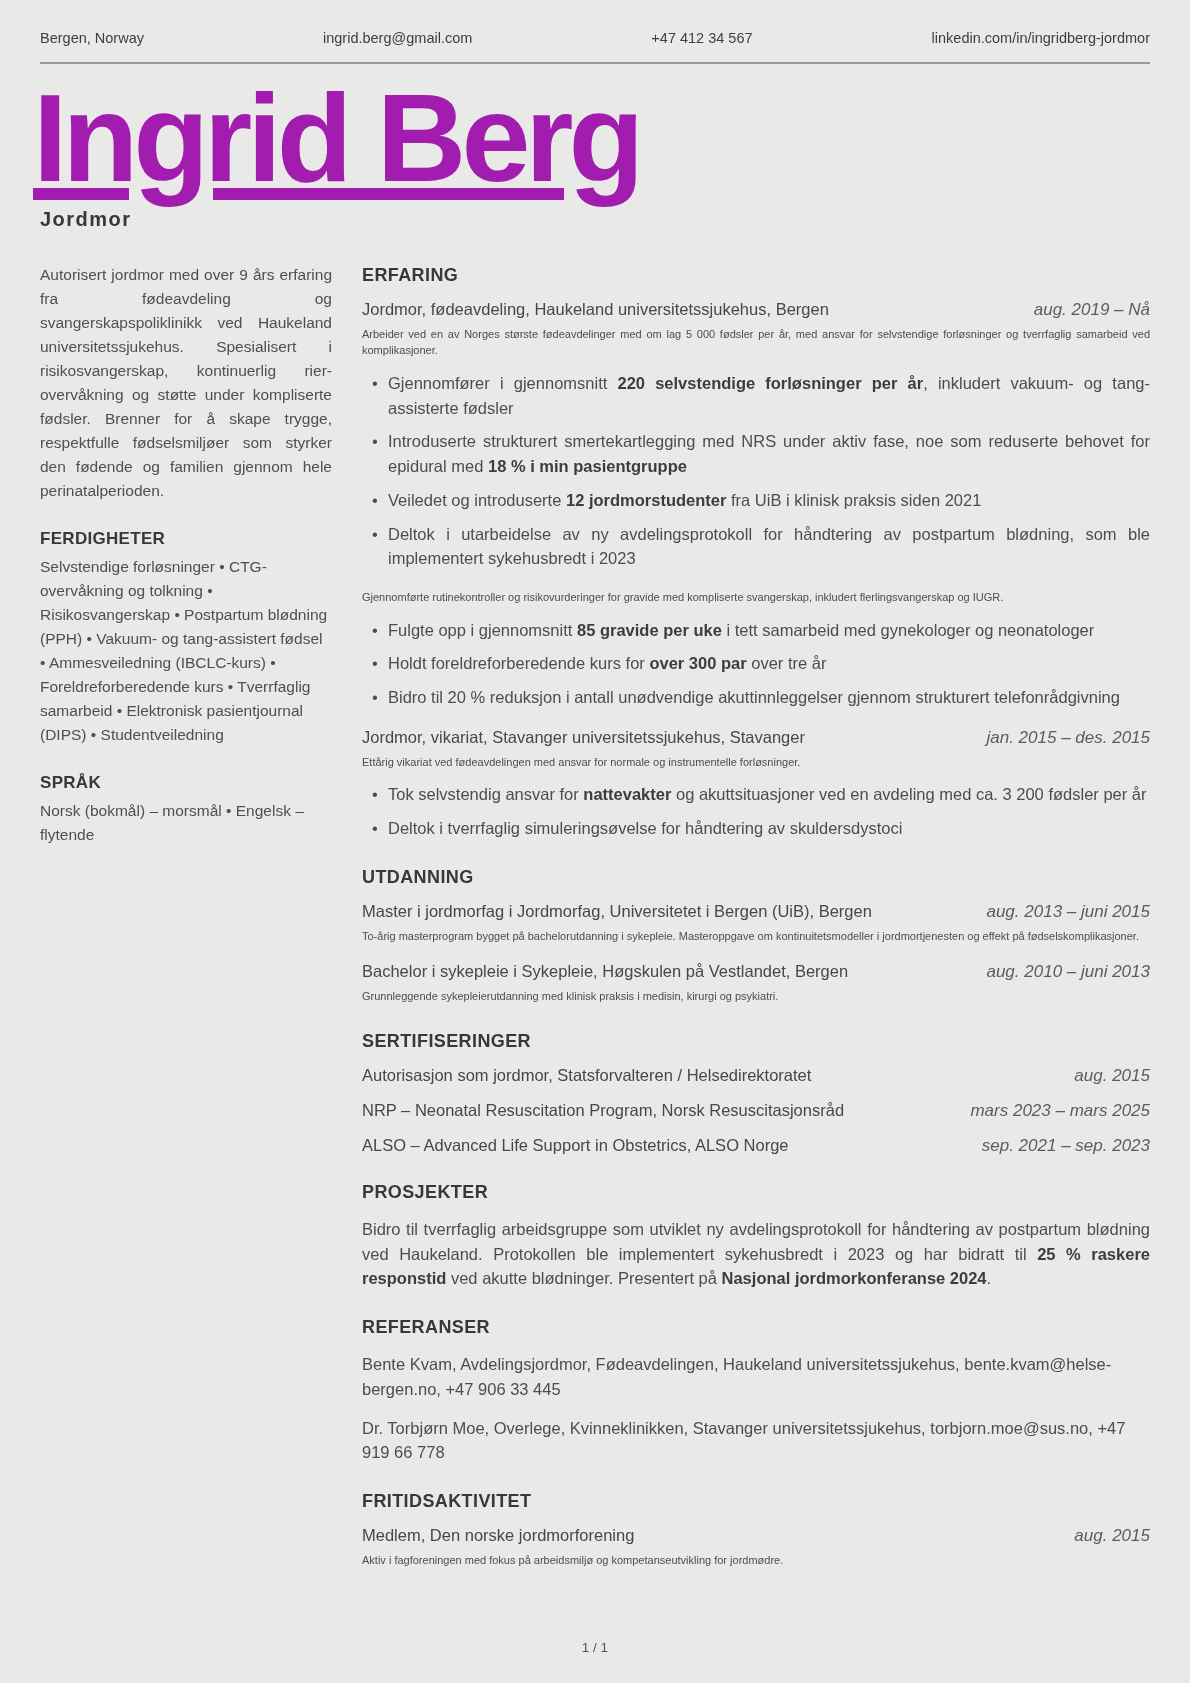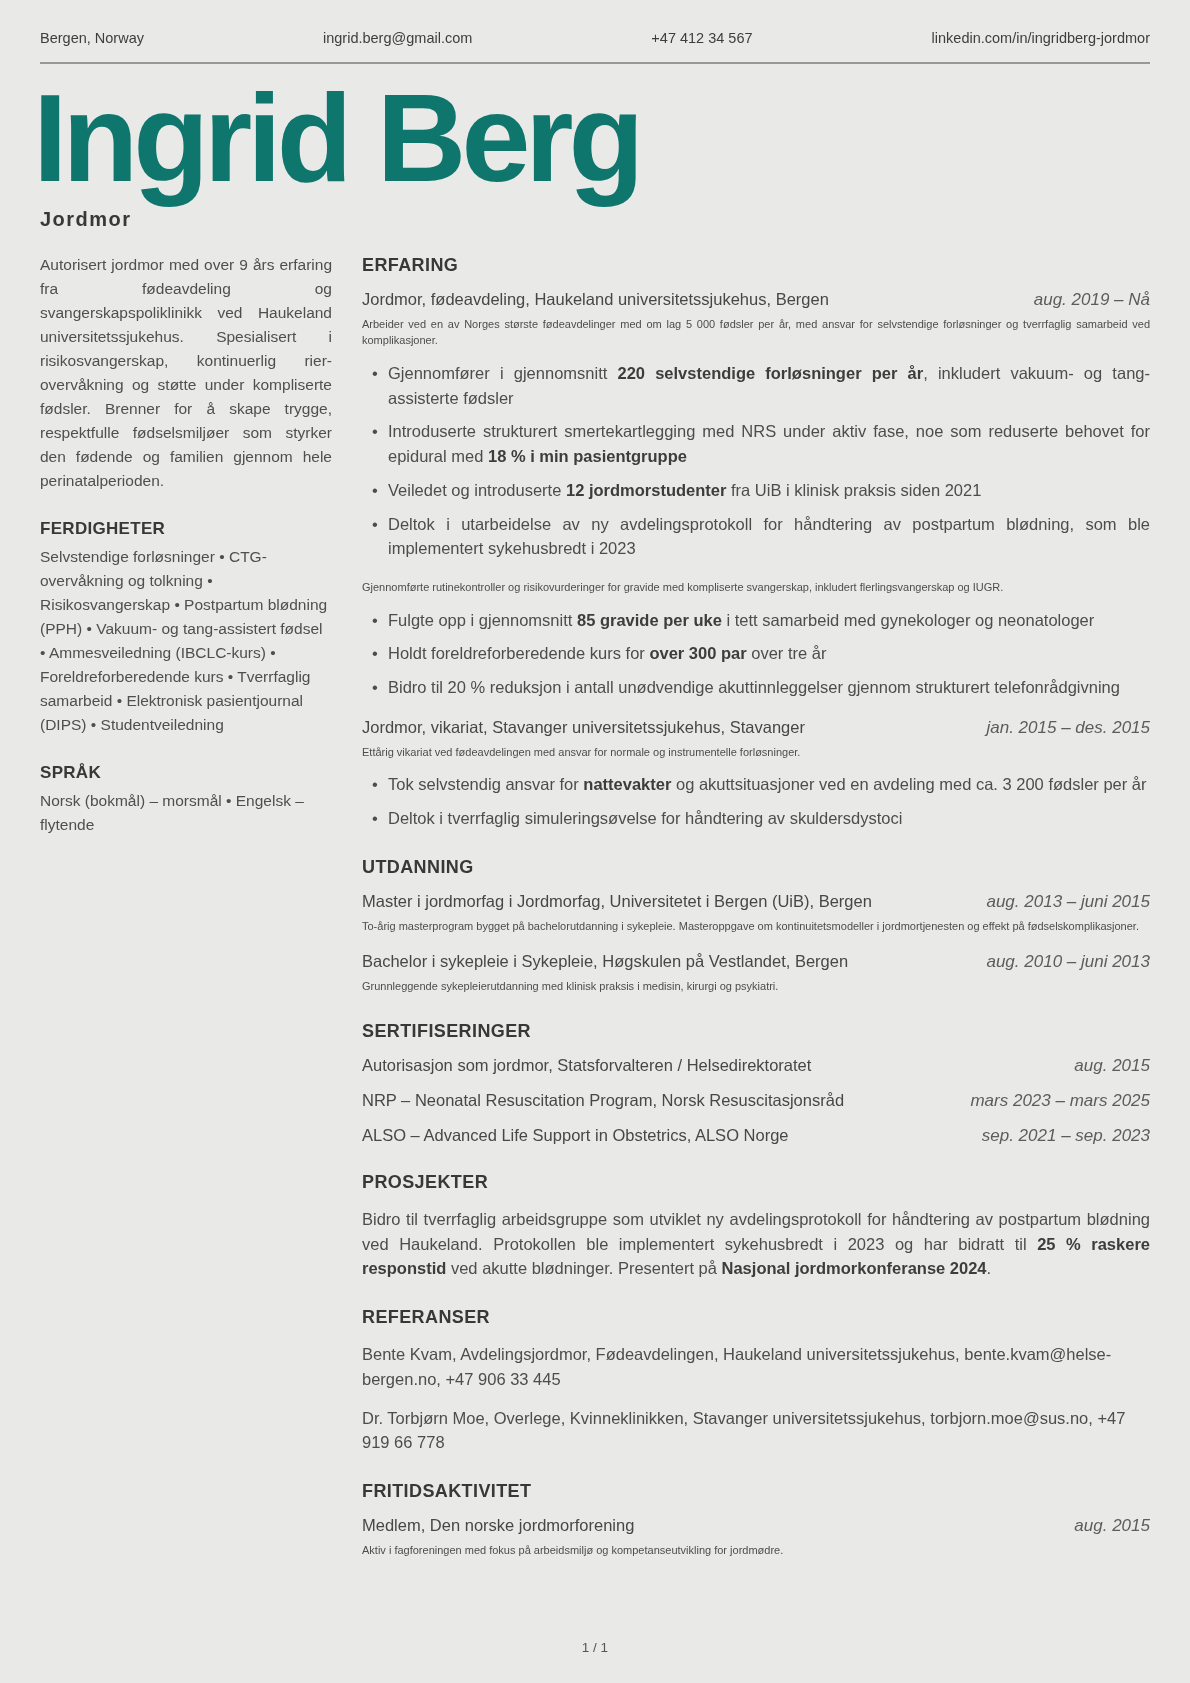--- a/index.html
+++ b/index.html
@@ -18,29 +18,29 @@
     display: flex; justify-content: space-between; align-items: baseline;
     padding-top: 30px; padding-bottom: 16px;
     border-bottom: 2px solid #989898;
     font-size: 14.5px; color: #3e3e3e;
   }
 
   
   .name {
     margin-top: 16px; margin-left: -7px;
     font-size: 124px; font-weight: 800; line-height: 0.95;
-    letter-spacing: -5px; color: #0f766e;
+    letter-spacing: -5px; color: #a21caf; text-decoration: underline;
   }
   .role {
     margin-top: 10px;
     font-size: 20px; font-weight: 700; letter-spacing: 1.5px; color: #383838;
   }
 
   
-  .columns { display: flex; gap: 30px; margin-top: 22px; }
+  .columns { display: flex; gap: 30px; margin-top: 32px; }
   .sidebar { width: 292px; flex: 0 0 292px; }
   .main { flex: 1; min-width: 0; }
 
   .sidebar p { font-size: 15.5px; line-height: 1.55; color: #4f4f4f; }
   .sidebar .summary { text-align: justify; }
   .sidebar h3 {
     font-size: 17px; font-weight: 700; color: #383838;
     margin: 26px 0 6px 0; letter-spacing: 0.3px;
   }
 

